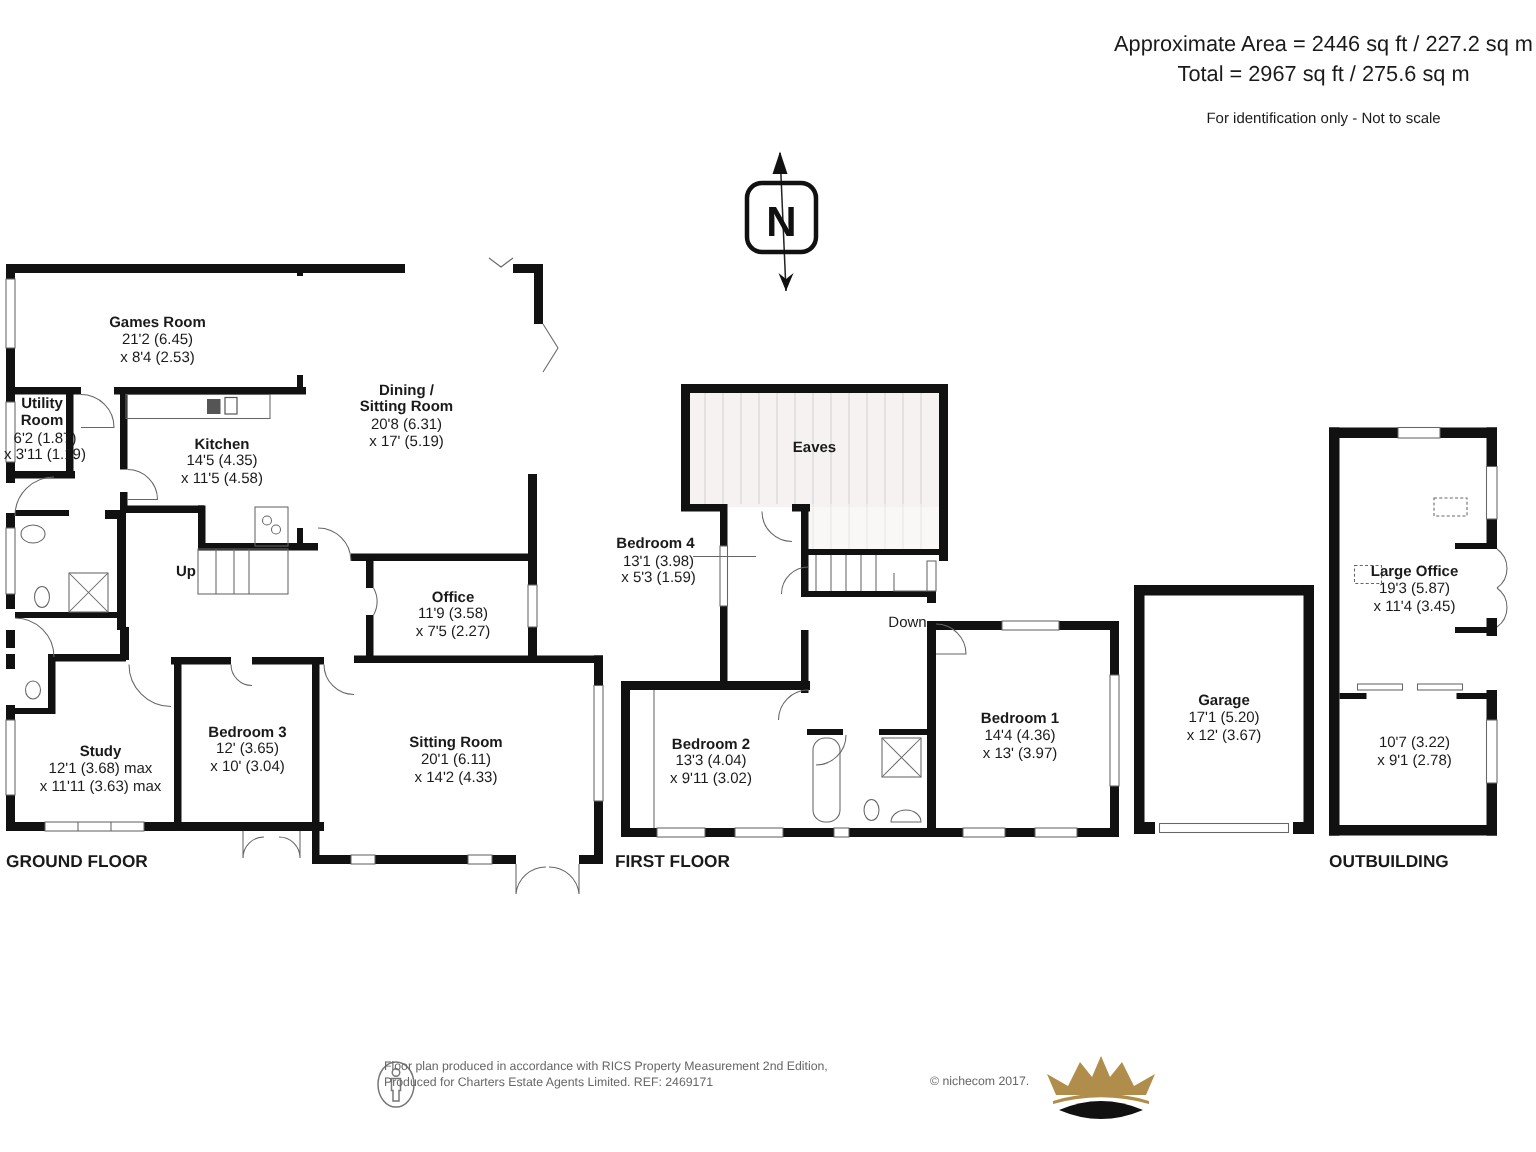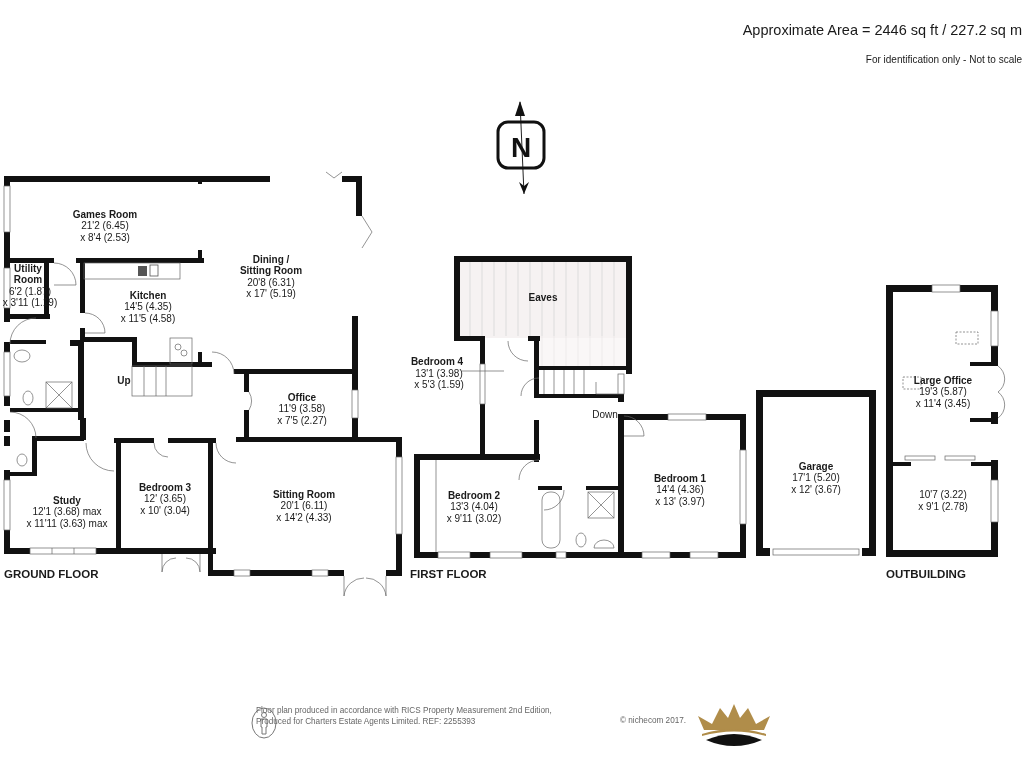--- a/index.html
+++ b/index.html
@@ -1,33 +1,34 @@
 <!DOCTYPE html>
 <html><head>
 <meta charset="utf-8">
 <style>
   html, body { margin:0; padding:0; background:#ffffff; }
   body { width:1024px; height:768px; position:relative; overflow:hidden; font-family:"Liberation Sans", sans-serif; color:#1a1a1a; }
-  .areas { position:absolute; right:2px; top:20px; text-align:right; }
+  .areas { position:absolute; right:2px; top:20px; text-align:center; }
   .areas .line { font-size:14.5px; line-height:20px; }
   .areas .note { font-size:10px; line-height:16px; margin-top:12px; }
   svg.plan { position:absolute; left:0; top:0; }
   .rn { font-family:"Liberation Sans", sans-serif; font-weight:bold; font-size:10px; fill:#1a1a1a; text-anchor:middle; }
   .rd { font-family:"Liberation Sans", sans-serif; font-size:10px; fill:#1a1a1a; text-anchor:middle; }
   .fl { font-family:"Liberation Sans", sans-serif; font-weight:bold; font-size:11.5px; fill:#1a1a1a; }
   .footer { position:absolute; left:256px; top:705px; width:420px; font-size:8.2px; line-height:11px; color:#666; }
   .copy { position:absolute; left:620px; top:716px; font-size:8.2px; color:#666; }
   .person-icon { position:absolute; left:251px; top:706px; width:26px; height:34px; }
   .crown-icon { position:absolute; left:694px; top:700px; width:80px; height:48px; }
 </style>
 </head>
 <body>
 
 <div class="areas">
   <div class="line">Approximate Area = 2446 sq ft / 227.2 sq m</div>
+  <div class="line">Total = 2967 sq ft / 275.6 sq m</div>
   <div class="note">For identification only - Not to scale</div>
 </div>
 
 <svg class="plan" width="1024" height="768" viewBox="0 0 1024 768">
 
   <g>
     <line x1="520" y1="102" x2="524" y2="194" stroke="#222" stroke-width="1"></line>
     <polygon points="520,101 515,116 525,116" fill="#111"></polygon>
     <polygon points="524,194 519,182 524,186 529,182" fill="#111"></polygon>
     <rect x="498" y="122" width="46" height="46" rx="10" fill="none" stroke="#111" stroke-width="3"></rect>
@@ -346,20 +347,20 @@
   <text class="fl" x="886" y="578">OUTBUILDING</text>
 </svg>
 
 <svg class="person-icon" viewBox="0 0 26 34">
   <ellipse cx="13" cy="17" rx="12" ry="15" fill="none" stroke="#777" stroke-width="1"></ellipse>
   <circle cx="13" cy="9" r="2.5" fill="none" stroke="#777" stroke-width="1"></circle>
   <path d="M 10 13 L 16 13 L 16 21 L 15 21 L 15 28 L 11 28 L 11 21 L 10 21 Z" fill="none" stroke="#777" stroke-width="1"></path>
 </svg>
 <div class="footer">
   <div>Floor plan produced in accordance with RICS Property Measurement 2nd Edition,</div>
-  <div>Produced for Charters Estate Agents Limited.   REF: 2255393</div>
+  <div>Produced for Charters Estate Agents Limited.   REF: 2469171</div>
 </div>
 <div class="copy">© nichecom 2017.</div>
 <svg class="crown-icon" viewBox="0 0 80 48">
   <path d="M 4 16 L 18 24 L 26 8 L 34 18 L 40 4 L 46 18 L 54 8 L 62 24 L 76 16 L 70 30 L 10 30 Z" fill="#b08d4a"></path>
   <path d="M 8 34 Q 40 24 72 34 L 72 36 Q 40 27 8 36 Z" fill="#b08d4a"></path>
   <path d="M 12 40 Q 40 28 68 40 Q 40 52 12 40 Z" fill="#111"></path>
 </svg>
 
 </body></html>

